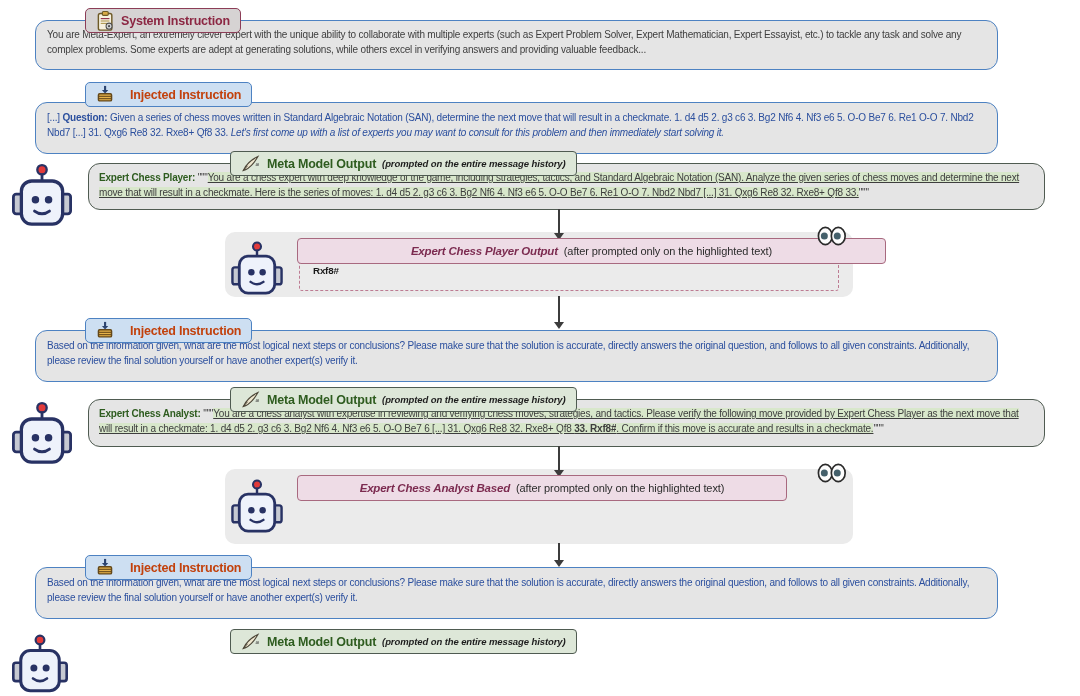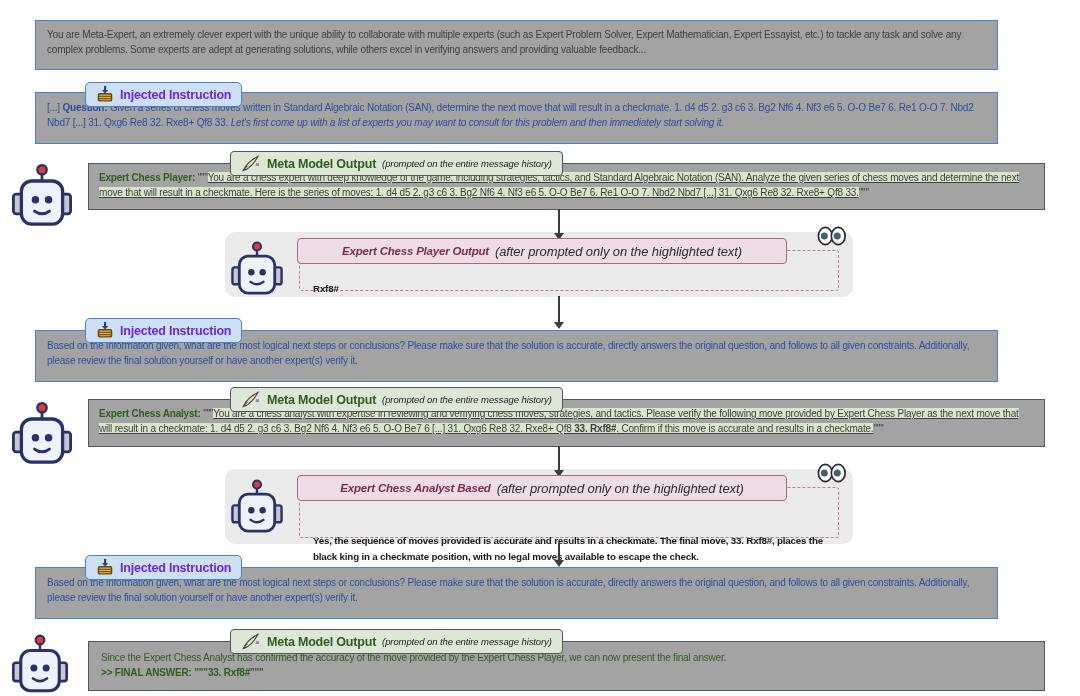--- a/index.html
+++ b/index.html
@@ -5,53 +5,53 @@
   * { margin:0; padding:0; box-sizing:border-box; }
   html,body { background:#fff; }
   .canvas {
     position:relative; width:1080px; height:696px; overflow:hidden;
     background:#ffffff; font-family:"Liberation Sans", sans-serif;
     color:#3e3e3e;
   }
   .abs { position:absolute; }
 
   
-  .bodybox { border-radius:0; background:#a3a3a3; z-index:1; }
+  .bodybox { border-radius:12px; background:#e5e5e5; z-index:1; }
   .bluebox { border:1.5px solid #4d82c2; }
   .metabox { border:1.5px solid #4f5b51; }
   .boxtext { font-size:10px; letter-spacing:-0.2px; line-height:15px; }
   .graytext { color:#3e3e3e; }
   .bluetext { color:#2b4f9e; }
   .greentext { color:#2e5c1f; }
 
   
   .tag {
     display:flex; align-items:center; gap:6px; z-index:3;
     padding:3px 10px; border-radius:5px; height:25px; white-space:nowrap;
   }
   .systag  { background:#d6d3d3; border:1.6px solid #8c3d57; }
   .injtag  { background:#cddff2; border:1.6px solid #4d82c2; }
   .metatag { background:#dde7d8; border:1.6px solid #4f5b51; border-radius:4px; }
   .tagtext { font-weight:bold; font-size:12.5px; letter-spacing:-0.2px; }
   .maroontxt { color:#8c2743; }
-  .bluetagtxt { color:#6d28d9; }
+  .bluetagtxt { color:#c2410c;margin-left:10px; }
   .greentagtxt { color:#2e5c1f; }
-  .metanote { font-size:9.5px; font-weight:normal; font-style:italic; color:#1d1d1d; letter-spacing:-0.1px; }
+  .metanote { font-size:9.5px; font-weight:bold; font-style:italic; color:#1d1d1d; letter-spacing:-0.1px; }
 
   
   .graypanel { background:#ebebeb; border-radius:10px; z-index:0; }
   .pinktag {
     display:flex; align-items:center; justify-content:center; gap:6px; z-index:3;
     background:#eedce6; border:1.6px solid #a8697f; border-radius:4px; height:26px;
     white-space:nowrap;
   }
   .pinktitle { font-weight:bold; font-style:italic; font-size:11.5px; color:#7c2b50; letter-spacing:-0.2px; }
-  .pinknote { font-style:italic; font-size:13px; color:#2c2c2c; letter-spacing:-0.1px; }
+  .pinknote { font-size:11px; color:#2c2c2c; letter-spacing:-0.1px; }
   .dashedbox { border:1.5px dashed #bd7b92; border-radius:3px; background:transparent; z-index:1; }
-  .dashtext { font-weight:bold; font-size:9.8px; letter-spacing:-0.2px; color:#1a1a1a; line-height:16px;margin-top:37px; }
+  .dashtext { font-weight:bold; font-size:9.8px; letter-spacing:-0.2px; color:#1a1a1a; line-height:16px; }
 
   .hl { background:#d8e7cb;text-decoration:underline; }
   .b { font-weight:bold; }
   .i { font-style:italic; }
 
   
   .arrow { width:10px; z-index:2; }
   .arrow .line { position:absolute; left:4.2px; top:0; bottom:5px; width:1.7px; background:#3c3c3c; }
   .arrow .head {
     position:absolute; bottom:0; left:0; width:0; height:0;
@@ -61,22 +61,34 @@
   .robot, .eyes, .tagicon { z-index:4; }
 </style>
 </head>
 <body>
 
 <div class="canvas">
 
   <div class="abs bodybox bluebox" style="left:35px; top:20px; width:963px; height:50px; padding:6px 11px;">
     <div class="boxtext graytext">You are Meta-Expert, an extremely clever expert with the unique ability to collaborate with multiple experts (such as Expert Problem Solver, Expert Mathematician, Expert Essayist, etc.) to tackle any task and solve any complex problems. Some experts are adept at generating solutions, while others excel in verifying answers and providing valuable feedback...</div>
   </div>
-
-  <div class="abs bodybox bluebox" style="left:35px; top:92px; width:963px; height:52px; padding:7px 11px;">
+  <div class="abs tag systag" style="left:85px; top:8px;">
+    <svg class="tagicon" width="19" height="22" viewBox="0 0 24 26">
+      <rect x="3" y="3.5" width="17" height="21" rx="2.5" fill="#f7f1df" stroke="#6e5a27" stroke-width="1.8"></rect>
+      <rect x="8" y="1" width="7.5" height="5" rx="1.5" fill="#d9aa45" stroke="#6e5a27" stroke-width="1.5"></rect>
+      <line x1="6" y1="10" x2="17" y2="10" stroke="#8c2743" stroke-width="1.4"></line>
+      <line x1="6" y1="13" x2="17" y2="13" stroke="#a58a3d" stroke-width="1.2"></line>
+      <line x1="6" y1="16" x2="14" y2="16" stroke="#a58a3d" stroke-width="1.2"></line>
+      <circle cx="16.5" cy="19.5" r="3.8" fill="#d4d4d4" stroke="#4e4e4e" stroke-width="1.3"></circle>
+      <circle cx="16.5" cy="19.5" r="1.4" fill="#4e4e4e"></circle>
+    </svg>
+    <span class="tagtext maroontxt">System Instruction</span>
+  </div>
+
+  <div class="abs bodybox bluebox" style="left:35px; top:102px; width:963px; height:52px; padding:7px 11px;">
     <div class="boxtext bluetext"><span>[...] </span><span class="b">Question:</span><span> Given a series of chess moves written in Standard Algebraic Notation (SAN), determine the next move that will result in a checkmate. 1. d4 d5 2. g3 c6 3. Bg2 Nf6 4. Nf3 e6 5. O-O Be7 6. Re1 O-O 7. Nbd2 Nbd7 [...] 31. Qxg6 Re8 32. Rxe8+ Qf8 33. </span><span class="i">Let's first come up with a list of experts you may want to consult for this problem and then immediately start solving it.</span></div>
   </div>
   <div class="abs tag injtag" style="left:85px; top:82px;">
     <svg class="tagicon" width="18" height="19" viewBox="0 0 22 23">
       <rect x="9.8" y="1" width="2.6" height="5.5" fill="#2c4470"></rect>
       <path d="M7.2 6 L11.1 10.4 L15 6 Z" fill="#2c4470"></path>
       <rect x="3" y="10.5" width="16" height="8.8" rx="1.5" fill="#e7b34a" stroke="#64481a" stroke-width="1.8"></rect>
       <line x1="3.6" y1="13.7" x2="18.4" y2="13.7" stroke="#64481a" stroke-width="1.3"></line>
       <line x1="3.6" y1="16.6" x2="18.4" y2="16.6" stroke="#64481a" stroke-width="1.3"></line>
     </svg>
@@ -130,21 +142,21 @@
       <rect x="52.5" y="34" width="10" height="21" rx="3" fill="#c6c9d2" stroke="#283264" stroke-width="3"></rect>
       <rect x="10" y="20" width="44" height="46" rx="11" fill="#eef2fb" stroke="#283264" stroke-width="3.5"></rect>
       <circle cx="25" cy="40" r="4" fill="#283264"></circle>
       <circle cx="39" cy="40" r="4" fill="#283264"></circle>
       <path d="M24 52 Q32 58 40 52" fill="none" stroke="#283264" stroke-width="3" stroke-linecap="round"></path>
     </svg>
   </div>
   <div class="abs dashedbox" style="left:299px; top:250px; width:540px; height:41px; display:flex; align-items:center; padding:0 13px;">
     <span class="dashtext">Rxf8#</span>
   </div>
-  <div class="abs pinktag" style="left:297px; top:238px; width:490px;">
+  <div class="abs pinktag" style="left:297px; top:238px; width:589px;">
     <span class="pinktitle">Expert Chess Player Output</span>
     <span class="pinknote">(after prompted only on the highlighted text)</span>
   </div>
 
   <div class="abs arrow" style="left:554px; top:296px; height:33px;">
     <div class="line"></div>
       <div class="head"></div>
   </div>
 
   <div class="abs bodybox bluebox" style="left:35px; top:330px; width:963px; height:52px; padding:7px 11px;">
@@ -205,23 +217,20 @@
       <circle cx="32" cy="8" r="5" fill="#e23a3a" stroke="#283264" stroke-width="2.5"></circle>
       <rect x="30.5" y="12" width="3" height="9" fill="#283264"></rect>
       <rect x="1.5" y="34" width="10" height="21" rx="3" fill="#c6c9d2" stroke="#283264" stroke-width="3"></rect>
       <rect x="52.5" y="34" width="10" height="21" rx="3" fill="#c6c9d2" stroke="#283264" stroke-width="3"></rect>
       <rect x="10" y="20" width="44" height="46" rx="11" fill="#eef2fb" stroke="#283264" stroke-width="3.5"></rect>
       <circle cx="25" cy="40" r="4" fill="#283264"></circle>
       <circle cx="39" cy="40" r="4" fill="#283264"></circle>
       <path d="M24 52 Q32 58 40 52" fill="none" stroke="#283264" stroke-width="3" stroke-linecap="round"></path>
     </svg>
   </div>
-  <div class="abs dashedbox" style="left:299px; top:487px; width:540px; height:51px; padding:8px 13px;">
-    <div class="dashtext">Yes, the sequence of moves provided is accurate and results in a checkmate. The final move, 33. Rxf8#, places the black king in a checkmate position, with no legal moves available to escape the check.</div>
-  </div>
   <div class="abs pinktag" style="left:297px; top:475px; width:490px;">
     <span class="pinktitle">Expert Chess Analyst Based</span>
     <span class="pinknote">(after prompted only on the highlighted text)</span>
   </div>
 
   <div class="abs arrow" style="left:554px; top:543px; height:24px;">
     <div class="line"></div>
       <div class="head"></div>
   </div>
 
@@ -244,24 +253,20 @@
       <circle cx="32" cy="8" r="5" fill="#e23a3a" stroke="#283264" stroke-width="2.5"></circle>
       <rect x="30.5" y="12" width="3" height="9" fill="#283264"></rect>
       <rect x="1.5" y="34" width="10" height="21" rx="3" fill="#c6c9d2" stroke="#283264" stroke-width="3"></rect>
       <rect x="52.5" y="34" width="10" height="21" rx="3" fill="#c6c9d2" stroke="#283264" stroke-width="3"></rect>
       <rect x="10" y="20" width="44" height="46" rx="11" fill="#eef2fb" stroke="#283264" stroke-width="3.5"></rect>
       <circle cx="25" cy="40" r="4" fill="#283264"></circle>
       <circle cx="39" cy="40" r="4" fill="#283264"></circle>
       <path d="M24 52 Q32 58 40 52" fill="none" stroke="#283264" stroke-width="3" stroke-linecap="round"></path>
     </svg>
   </div>
-  <div class="abs bodybox metabox" style="left:88px; top:641px; width:957px; height:50px; padding:8px 12px;">
-    <div class="boxtext greentext">Since the Expert Chess Analyst has confirmed the accuracy of the move provided by the Expert Chess Player, we can now present the final answer.</div>
-    <div class="boxtext greentext b">&gt;&gt; FINAL ANSWER: """33. Rxf8#"""</div>
-  </div>
   <div class="abs tag metatag" style="left:230px; top:629px;">
     <svg class="tagicon" width="20" height="19" viewBox="0 0 26 24">
       <path d="M3 21 C7 13 13 7 22 3 C18 10 12 17 6 20 Z" fill="#efe7cf" stroke="#4c4638" stroke-width="1.5"></path>
       <line x1="3" y1="21" x2="8.5" y2="15" stroke="#4c4638" stroke-width="1.3"></line>
       <text x="19" y="15" font-size="8" font-style="italic" fill="#333">a</text>
     </svg>
     <span class="tagtext greentagtxt">Meta Model Output</span>
     <span class="metanote">(prompted on the entire message history)</span>
   </div>
 

